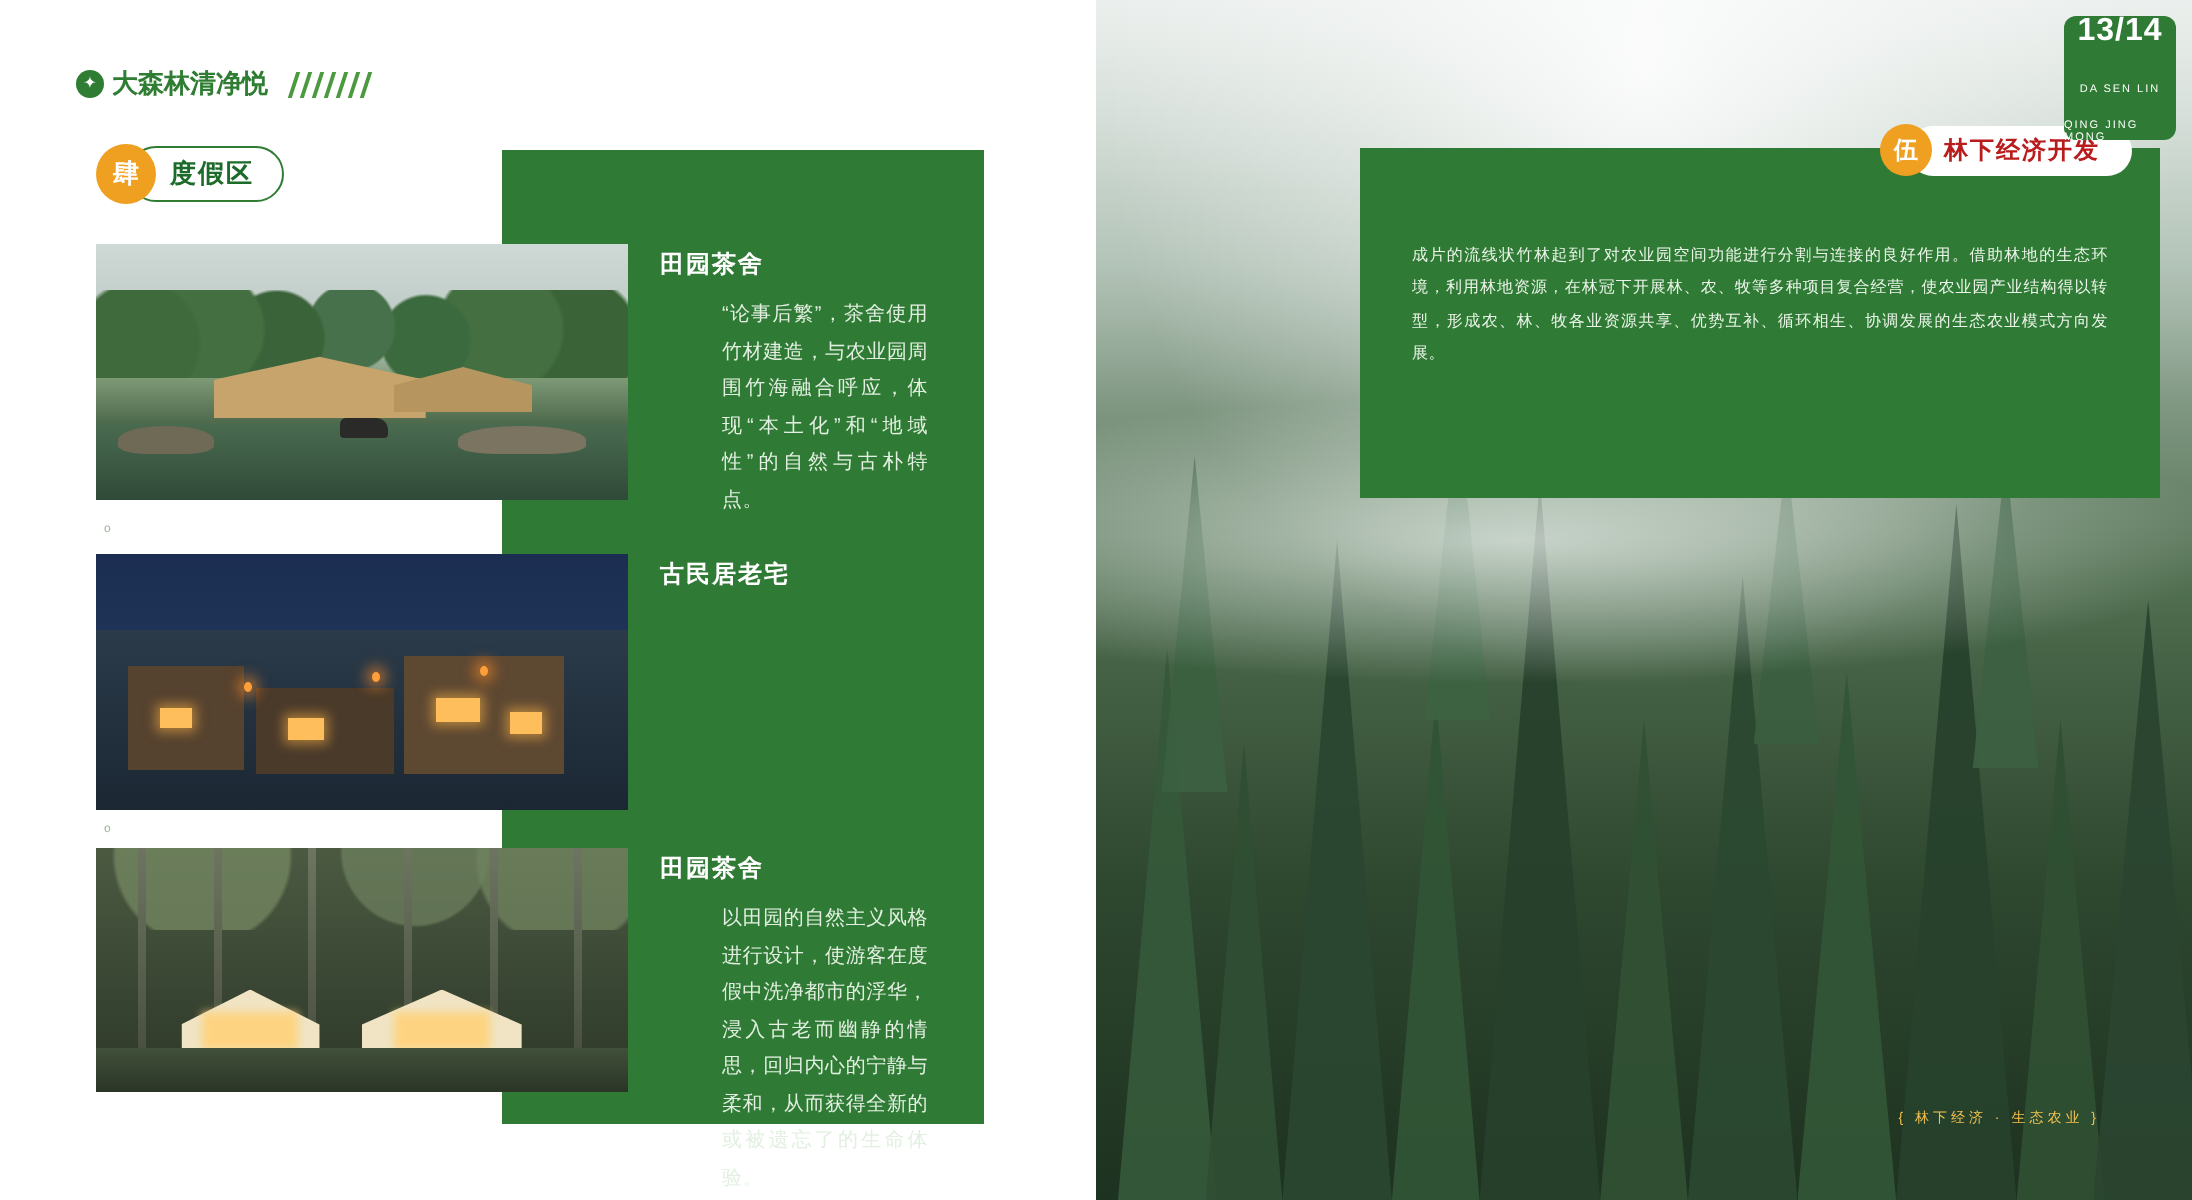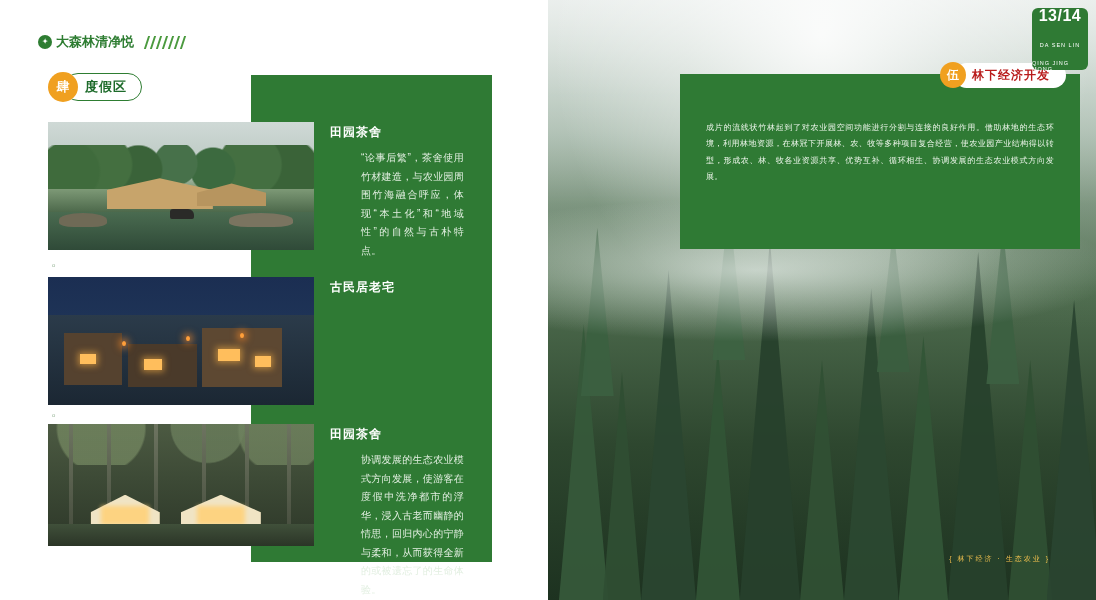--- a/index.html
+++ b/index.html
@@ -376,21 +376,21 @@
           <div class="trunk" style="left:90%"></div>
           <div class="tent" style="left:16%;width:26%"></div>
           <div class="tent" style="left:50%;width:30%"></div>
           <div class="glow" style="left:20%;width:18%"></div>
           <div class="glow" style="left:56%;width:18%"></div>
           <div class="ground"></div>
         </div>
       </div>
       <div class="cap">
         <h4>田园茶舍</h4>
-        <p>协调发展的生态农业模式方向发展，使游客在度假中洗净都市的浮华，浸入古老而幽静的情思，回归内心的宁静与柔和，从而获得全新的或被遗忘了的生命体验。</p>
+        <p>以田园的自然主义风格进行设计，使游客在度假中洗净都市的浮华，浸入古老而幽静的情思，回归内心的宁静与柔和，从而获得全新的或被遗忘了的生命体验。</p>
       </div>
     </div>
 
   </div>
 
   <div class="right-page">
 
     <div class="forest">
       <div class="tree" style="left:2%;width:9%;height:46%;background:#36583a"></div>
       <div class="tree" style="left:10%;width:7%;height:38%;background:#2f4e33"></div>

